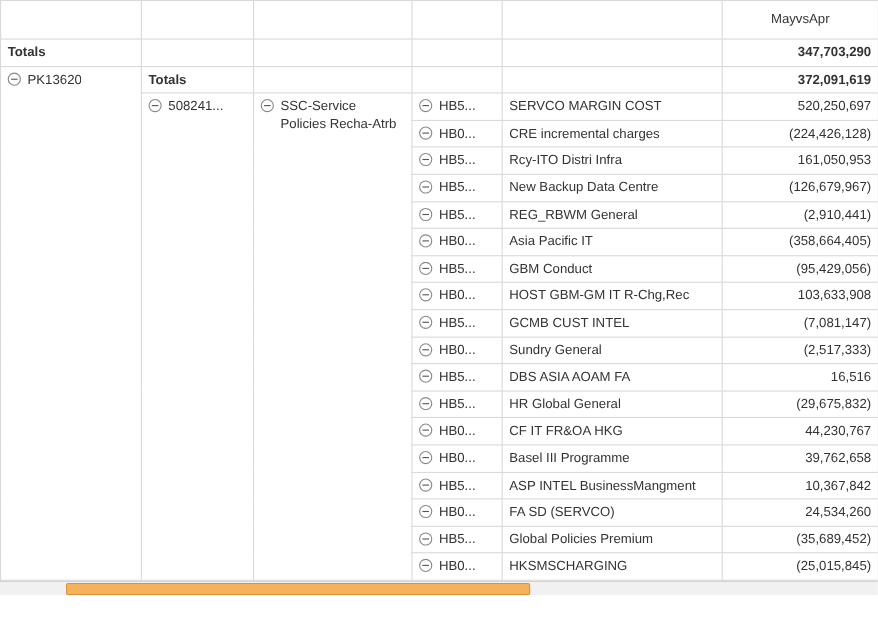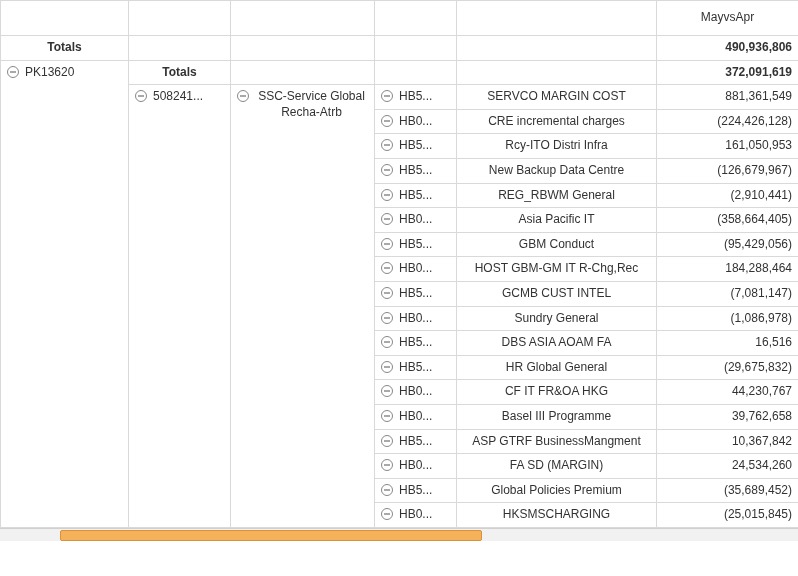--- a/index.html
+++ b/index.html
@@ -36,21 +36,21 @@
     text-align: center;
     background: #fff;
     height: 26px;
     vertical-align: middle;
   }
   .numcell {
     text-align: right;
     vertical-align: middle;
     white-space: nowrap;
   }
-  .lbl { vertical-align: top; text-align: center; }
+  .lbl { vertical-align: top; }
   .bold { font-weight: bold; }
   .iconcell {
     display: flex;
     align-items: flex-start;
     gap: 6px;
   }
   .minus {
     flex: 0 0 auto;
     width: 12px;
     height: 12px;
@@ -115,21 +115,21 @@
     </tr>
   </thead>
   <tbody id="tbody">
 
     <tr>
       <td class="bold lbl">Totals</td>
       <td></td>
       <td></td>
       <td></td>
       <td></td>
-      <td class="numcell bold">490,936,806</td>
+      <td class="numcell bold">347,703,290</td>
     </tr>
 
     <tr>
       <td class="lbl" rowspan="19">
         <div class="iconcell">
           <span class="minus"></span>
           <span class="ellips">PK13620</span>
         </div>
       </td>
       <td class="bold lbl">Totals</td>
@@ -142,31 +142,31 @@
     <tr>
       <td class="lbl" rowspan="18">
         <div class="iconcell">
           <span class="minus"></span>
           <span class="ellips">508241...</span>
         </div>
       </td>
       <td class="lbl" rowspan="18">
         <div class="iconcell">
           <span class="minus"></span>
-          <span>SSC-Service Global Recha-Atrb</span>
+          <span>SSC-Service Policies Recha-Atrb</span>
         </div>
       </td>
       <td class="lbl">
         <div class="iconcell">
           <span class="minus"></span>
           <span class="ellips">HB5...</span>
         </div>
       </td>
       <td class="lbl">SERVCO MARGIN COST</td>
-      <td class="numcell">881,361,549</td>
+      <td class="numcell">520,250,697</td>
     </tr>
 
   <tr>
           <td class="lbl">
             <div class="iconcell">
               <span class="minus"></span>
               <span class="ellips">HB0...</span>
             </div>
           </td>
           <td class="lbl">CRE incremental charges</td>
@@ -223,41 +223,41 @@
           <td class="numcell">(95,429,056)</td>
         </tr>
         <tr>
           <td class="lbl">
             <div class="iconcell">
               <span class="minus"></span>
               <span class="ellips">HB0...</span>
             </div>
           </td>
           <td class="lbl">HOST GBM-GM IT R-Chg,Rec</td>
-          <td class="numcell">184,288,464</td>
+          <td class="numcell">103,633,908</td>
         </tr>
         <tr>
           <td class="lbl">
             <div class="iconcell">
               <span class="minus"></span>
               <span class="ellips">HB5...</span>
             </div>
           </td>
           <td class="lbl">GCMB CUST INTEL</td>
           <td class="numcell">(7,081,147)</td>
         </tr>
         <tr>
           <td class="lbl">
             <div class="iconcell">
               <span class="minus"></span>
               <span class="ellips">HB0...</span>
             </div>
           </td>
           <td class="lbl">Sundry General</td>
-          <td class="numcell">(1,086,978)</td>
+          <td class="numcell">(2,517,333)</td>
         </tr>
         <tr>
           <td class="lbl">
             <div class="iconcell">
               <span class="minus"></span>
               <span class="ellips">HB5...</span>
             </div>
           </td>
           <td class="lbl">DBS ASIA AOAM FA</td>
           <td class="numcell">16,516</td>
@@ -292,31 +292,31 @@
           <td class="lbl">Basel III Programme</td>
           <td class="numcell">39,762,658</td>
         </tr>
         <tr>
           <td class="lbl">
             <div class="iconcell">
               <span class="minus"></span>
               <span class="ellips">HB5...</span>
             </div>
           </td>
-          <td class="lbl">ASP GTRF BusinessMangment</td>
+          <td class="lbl">ASP INTEL BusinessMangment</td>
           <td class="numcell">10,367,842</td>
         </tr>
         <tr>
           <td class="lbl">
             <div class="iconcell">
               <span class="minus"></span>
               <span class="ellips">HB0...</span>
             </div>
           </td>
-          <td class="lbl">FA SD (MARGIN)</td>
+          <td class="lbl">FA SD (SERVCO)</td>
           <td class="numcell">24,534,260</td>
         </tr>
         <tr>
           <td class="lbl">
             <div class="iconcell">
               <span class="minus"></span>
               <span class="ellips">HB5...</span>
             </div>
           </td>
           <td class="lbl">Global Policies Premium</td>

